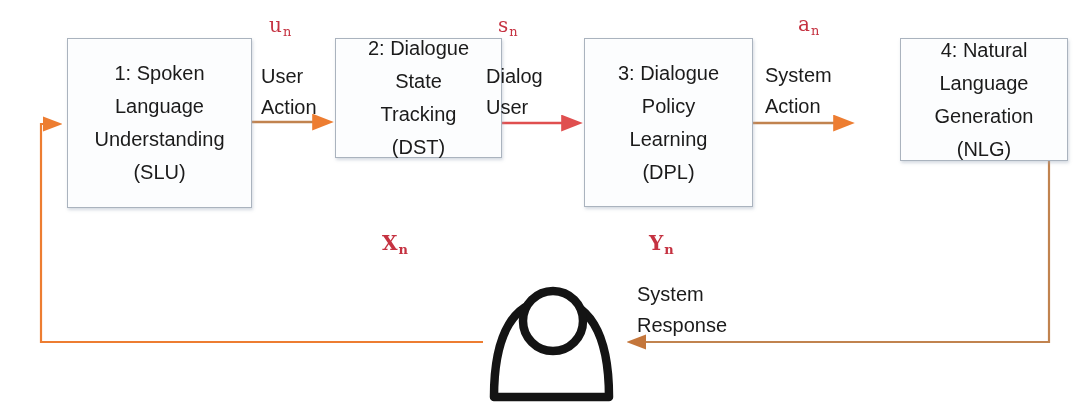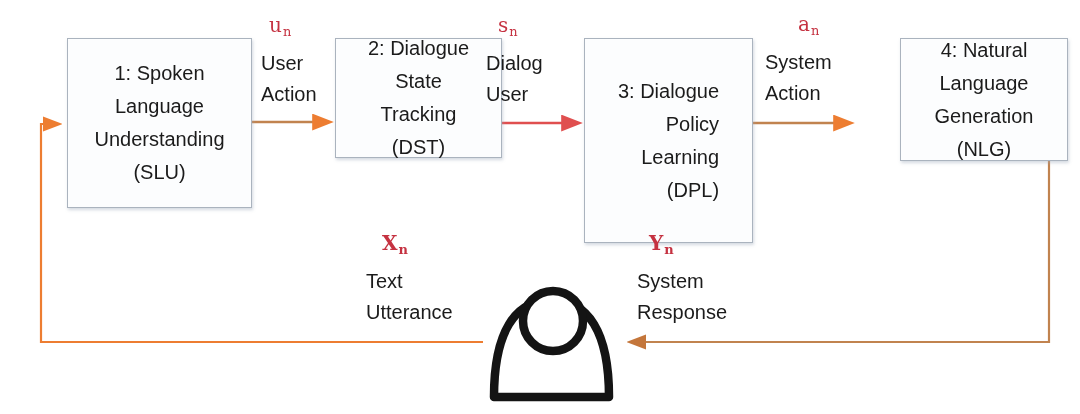--- a/index.html
+++ b/index.html
@@ -19,21 +19,21 @@
     white-space:pre-line;font-size:20px;line-height:33px;color:var(--text-black,#1b1b1b);
   }
   .arrow-label{position:absolute;z-index:3;}
   .math{
     font-family:"DejaVu Serif",serif;
     color:var(--math-red,#c53241);font-size:20px;line-height:26px;display:inline-block;text-align:right;
   }
   .math .sub{font-size:13px;vertical-align:-4px;margin-left:1px;}
   .math.bold{font-weight:bold;}
   .caption{
-    white-space:pre-line;font-size:20px;line-height:31px;margin-top:3px;
+    white-space:pre-line;font-size:20px;line-height:31px;margin-top:16px;
     color:var(--text-black,#1b1b1b);
   }
   #overlay{position:absolute;left:0;top:0;width:1080px;height:414px;z-index:1;}
   .connector{fill:none;stroke-width:2.4px;}
 </style>
 </head>
 <body>
 
 <div id="canvas">
 
@@ -67,21 +67,21 @@
 Language
 Understanding
 (SLU)</div>
   </div>
   <div class="box" style="left:335px;top:38px;width:167px;height:120px;">
     <div class="box-text">2: Dialogue
 State
 Tracking
 (DST)</div>
   </div>
-  <div class="box" style="left:584px;top:38px;width:169px;height:205px;text-align:right;">
+  <div class="box" style="left:584px;top:38px;width:169px;height:169px;">
     <div class="box-text">3: Dialogue
 Policy
 Learning
 (DPL)</div>
   </div>
   <div class="box" style="left:856px;top:38px;width:168px;height:123px;margin-left:44px;">
     <div class="box-text">4: Natural
 Language
 Generation
 (NLG)</div>
@@ -100,22 +100,20 @@
   </div>
 
   <div class="arrow-label" style="left:765px;top:11px;">
     <span class="math" style="margin-left:33px"><span>a</span><span class="sub">n</span></span>
     <div class="caption">System
 Action</div>
   </div>
 
   <div class="arrow-label" style="left:366px;top:230px;">
     <span class="math bold" style="margin-left:16px"><span>X</span><span class="sub">n</span></span>
-    <div class="caption">Text
-Utterance</div>
   </div>
 
   <div class="arrow-label" style="left:637px;top:230px;">
     <span class="math bold" style="margin-left:12px"><span>Y</span><span class="sub">n</span></span>
     <div class="caption">System
 Response</div>
   </div>
 
 </div>
 

